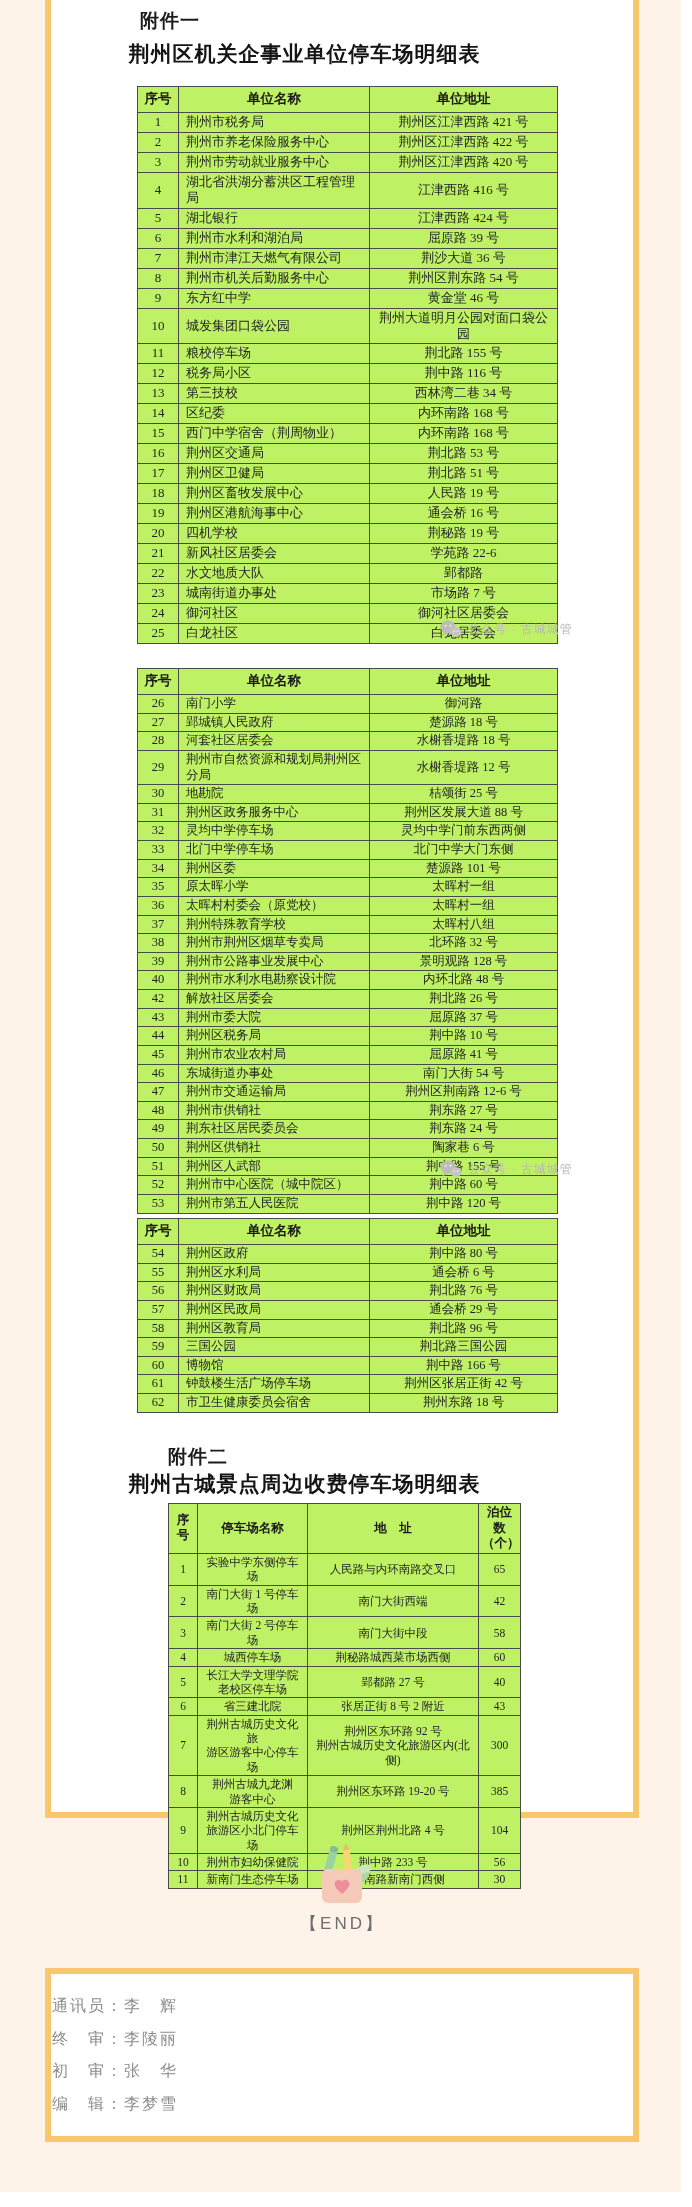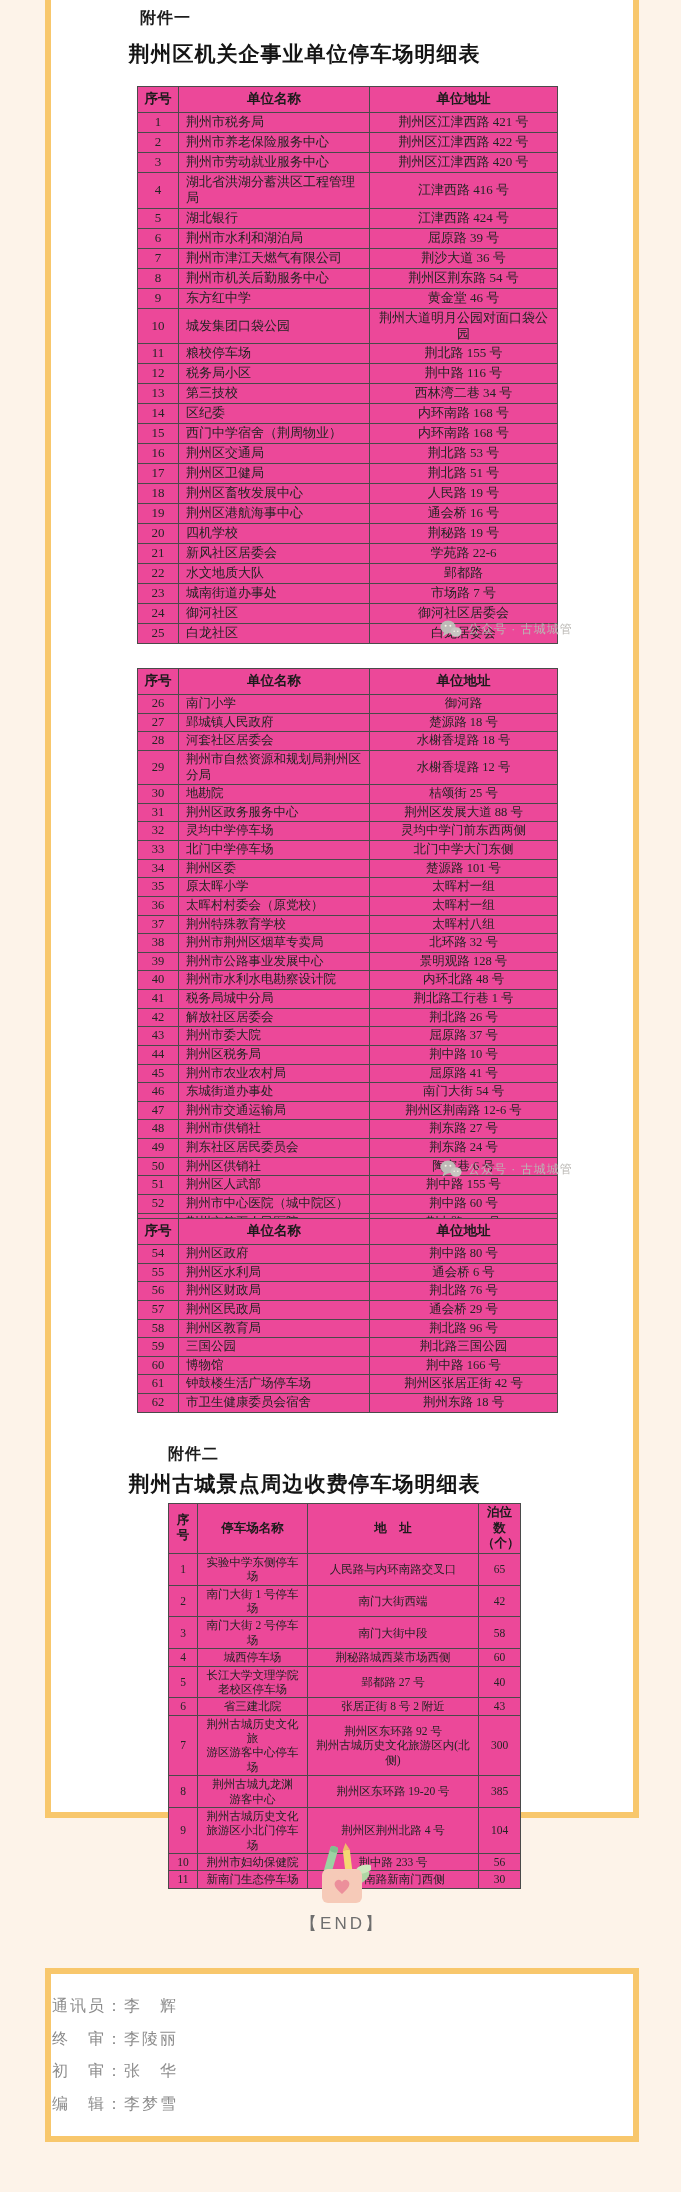--- a/index.html
+++ b/index.html
@@ -15,28 +15,28 @@
   .bottom-strip{left:0;top:2192px;width:692px;height:15px;background:#ffffff;z-index:4;}
   
   .frame{
     left:45px;width:594px;background:#ffffff;
     border:6px solid #f8c76c;box-sizing:border-box;z-index:0;
   }
   .frame.box1{top:-10px;height:1828px;border-top:none;}
   .frame.box2{top:1968px;height:174px;}
   .content{z-index:2;}
   
-  .att-label{font-size:16px;font-weight:bold;color:#1c1c1c;letter-spacing:1px;}
+  .att-label{font-size:19px;font-weight:bold;color:#1c1c1c;letter-spacing:1px;}
   .doc-title{
     left:52px;width:505px;text-align:center;
     font-family:"Liberation Serif","DejaVu Serif",serif;
     font-size:21px;font-weight:bold;color:#141414;letter-spacing:1px;
   }
   
-  table{border-collapse:collapse;table-layout:fixed;background:#ec4899;
+  table{border-collapse:collapse;table-layout:fixed;background:#bef264;
         border:1.5px solid #3f3f3f;}
   th,td{
     border:1px solid #4a4a4a;
     text-align:center;vertical-align:middle;
     padding:1px 3px;white-space:pre-line;line-height:1.25;
     font-family:"Liberation Serif","DejaVu Serif",serif;
     color:#242424;overflow:hidden;
   }
   th{font-family:"Liberation Sans","DejaVu Sans",sans-serif;font-weight:bold;color:#1b1b1b;}
   .tbl-a{width:420px;}
@@ -316,25 +316,20 @@
       </tr>
       <tr>
         <td>39</td>
         <td>荆州市公路事业发展中心</td>
         <td>景明观路 128 号</td>
       </tr>
       <tr>
         <td>40</td>
         <td>荆州市水利水电勘察设计院</td>
         <td>内环北路 48 号</td>
-      </tr>
-      <tr>
-        <td>41</td>
-        <td>税务局城中分局</td>
-        <td>荆北路工行巷 1 号</td>
       </tr>
       <tr>
         <td>42</td>
         <td>解放社区居委会</td>
         <td>荆北路 26 号</td>
       </tr>
       <tr>
         <td>43</td>
         <td>荆州市委大院</td>
         <td>屈原路 37 号</td>

